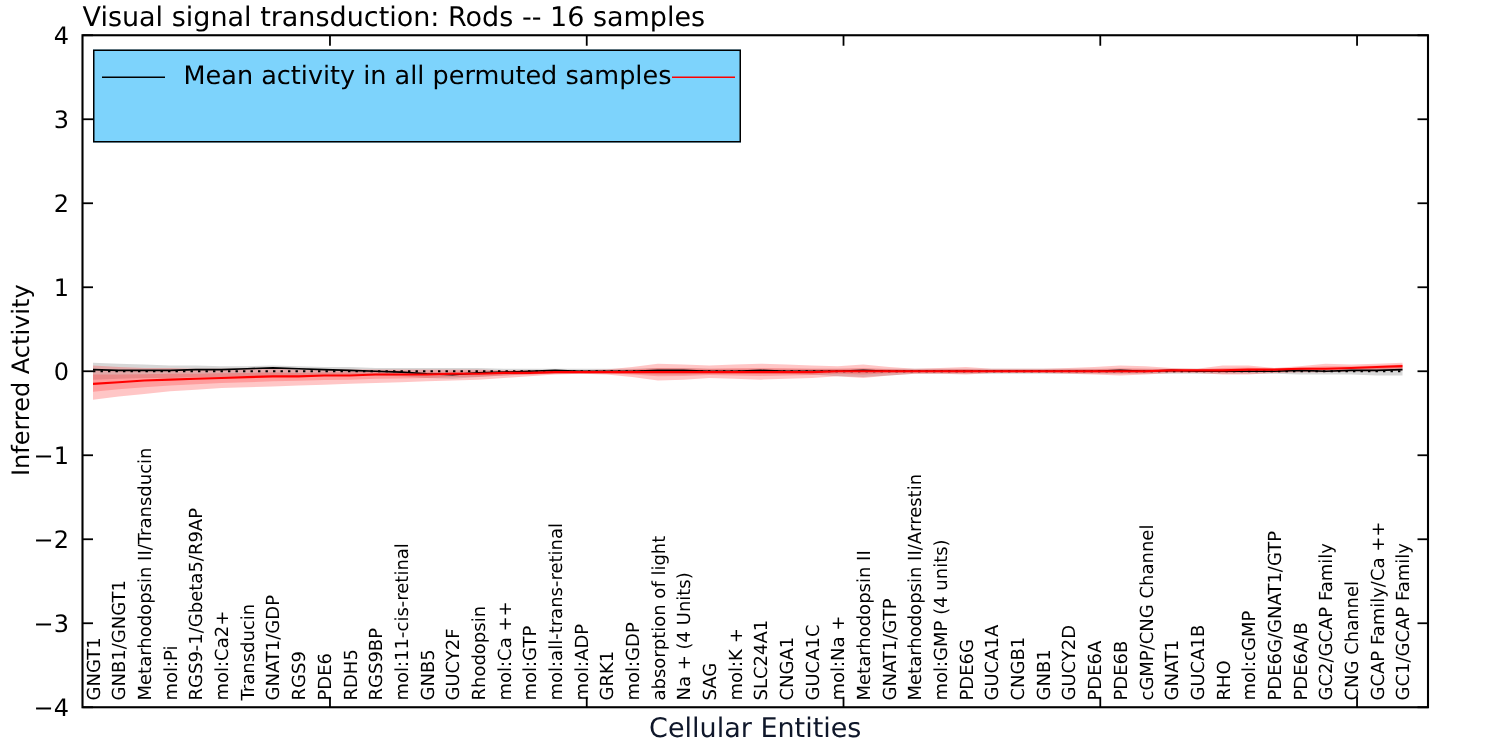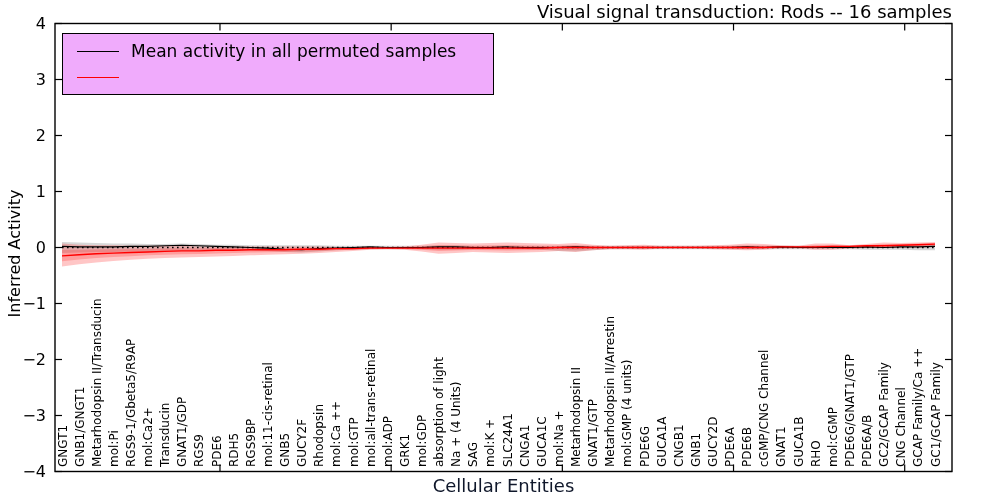--- a/index.html
+++ b/index.html
@@ -2,35 +2,35 @@
 <html><head>
 <meta charset="utf-8">
 <style>
   html,body{margin:0;padding:0;background:#ffffff;}
   .figure{
     position:relative;width:1000px;height:500px;background:#ffffff;
     font-family:"DejaVu Sans","Liberation Sans",sans-serif;overflow:hidden;
   }
   .figure svg{position:absolute;left:0;top:0;}
   .chart-title{
-    position:absolute;left:55px;width:897px;top:1px;text-align:right;
+    position:absolute;left:55px;width:897px;top:1px;text-align:left;
     font-size:18px;color:#000;
   }
   .x-label{
     position:absolute;left:55px;width:897px;top:475px;text-align:center;
     font-size:18px;color:#0f172a;
   }
   .y-label{
     position:absolute;left:-56px;top:244px;width:140px;text-align:center;
     transform:rotate(-90deg);font-size:16px;color:#000;
   }
   .legend{
     position:absolute;left:62px;top:33px;width:432px;height:62px;
-    border:1.6px solid #000;background:#f0abfc;box-sizing:border-box;
-    display:flex;flex-direction:column;justify-content:center;
+    border:1.6px solid #000;background:#7dd3fc;box-sizing:border-box;
+    display:flex;flex-direction:row;justify-content:center;
     padding:4px 0 4px 14px;
   }
   .legend-row{display:flex;align-items:center;height:26px;}
   .legend-line{width:42px;height:0;border-top:1.8px solid #000;margin-right:12px;flex:0 0 auto;}
   .legend-text{font-size:17px;color:#000;white-space:nowrap;}
 </style>
 </head>
 <body>
 
 <div class="figure">

